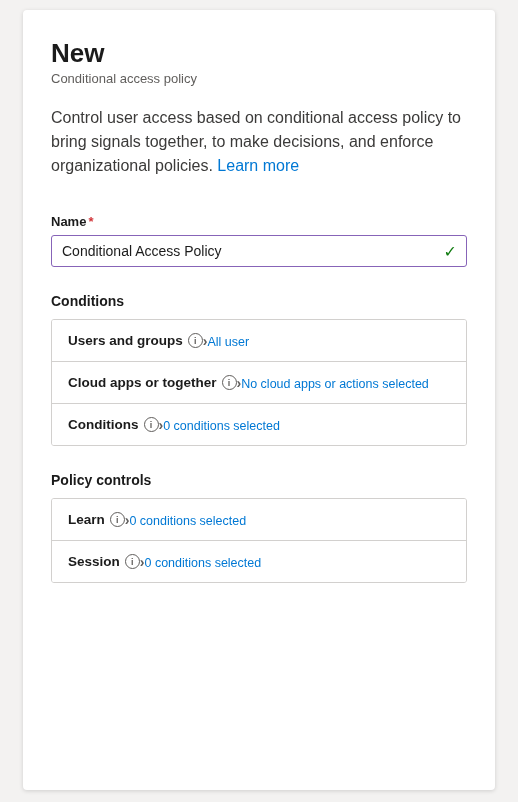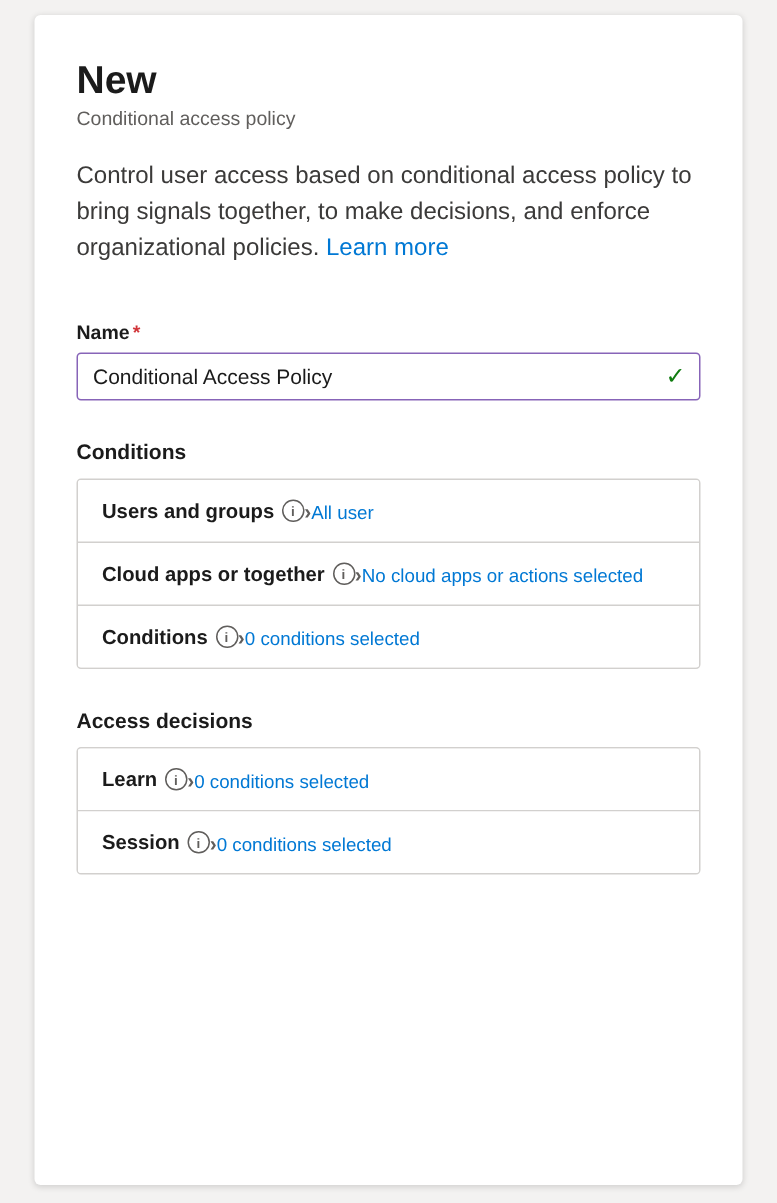--- a/index.html
+++ b/index.html
@@ -225,21 +225,21 @@
           <span>Conditions</span>
           <span class="info-icon" title="More info">i</span>
         </div>
         <span class="chevron-icon">›</span>
       </div>
       <div class="assignment-item-subtitle">0 conditions selected</div>
     </div>
   </div>
 
   <div class="controls-group">
-    <div class="section-heading">Access decisions</div>
+    <div class="section-heading">Policy controls</div>
 
     <div class="assignment-group">
       <div class="assignment-item">
         <div class="assignment-item-header">
           <div class="assignment-item-title">
             <span>Learn</span>
             <span class="info-icon" title="More info">i</span>
           </div>
           <span class="chevron-icon">›</span>
         </div>

